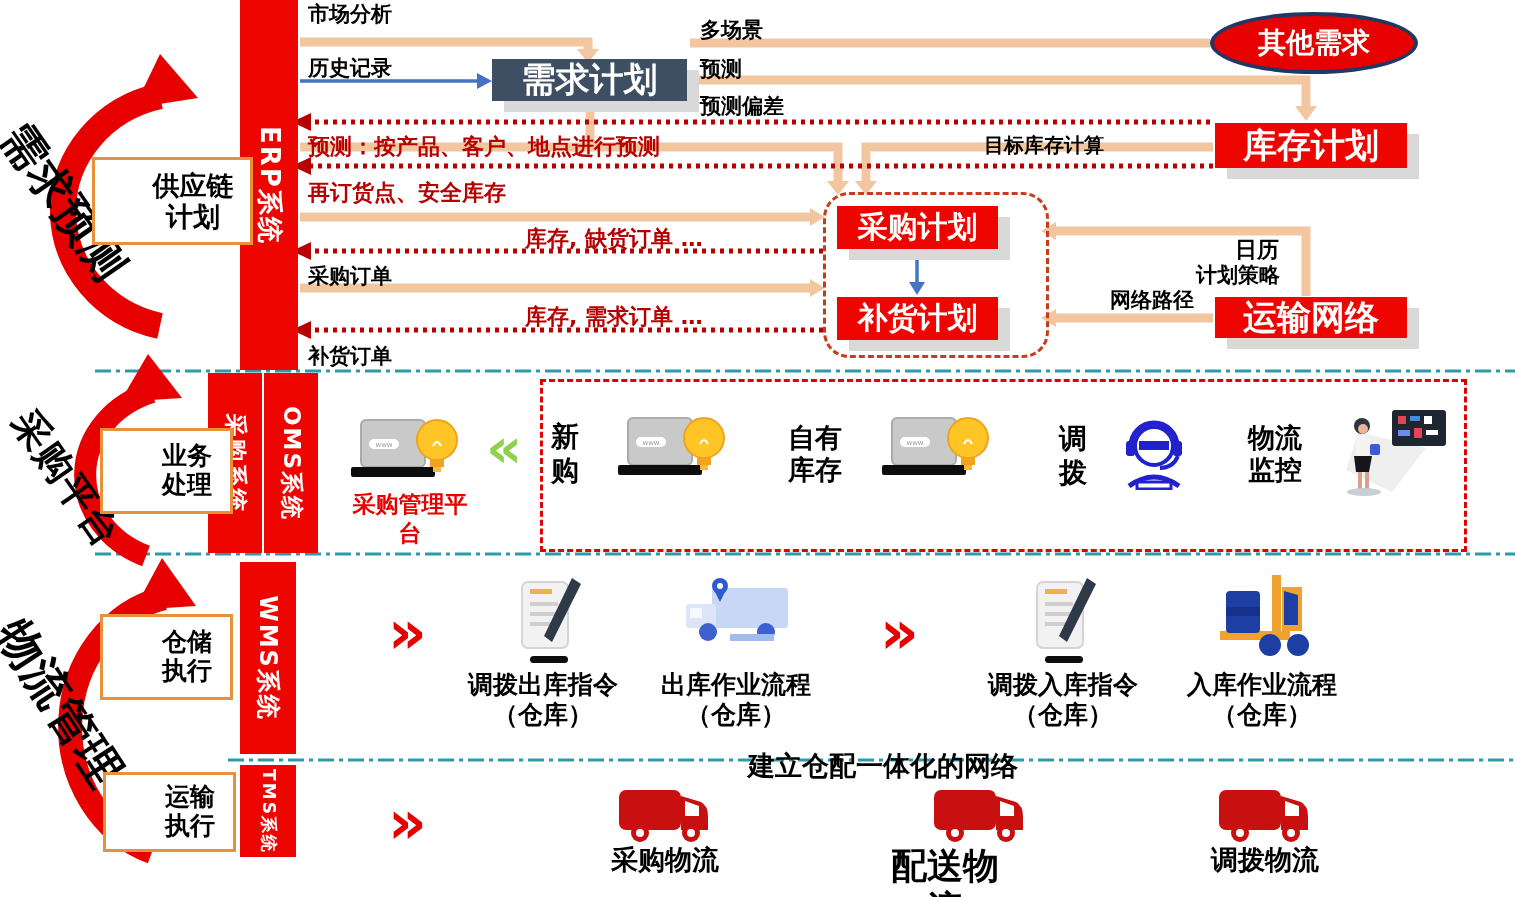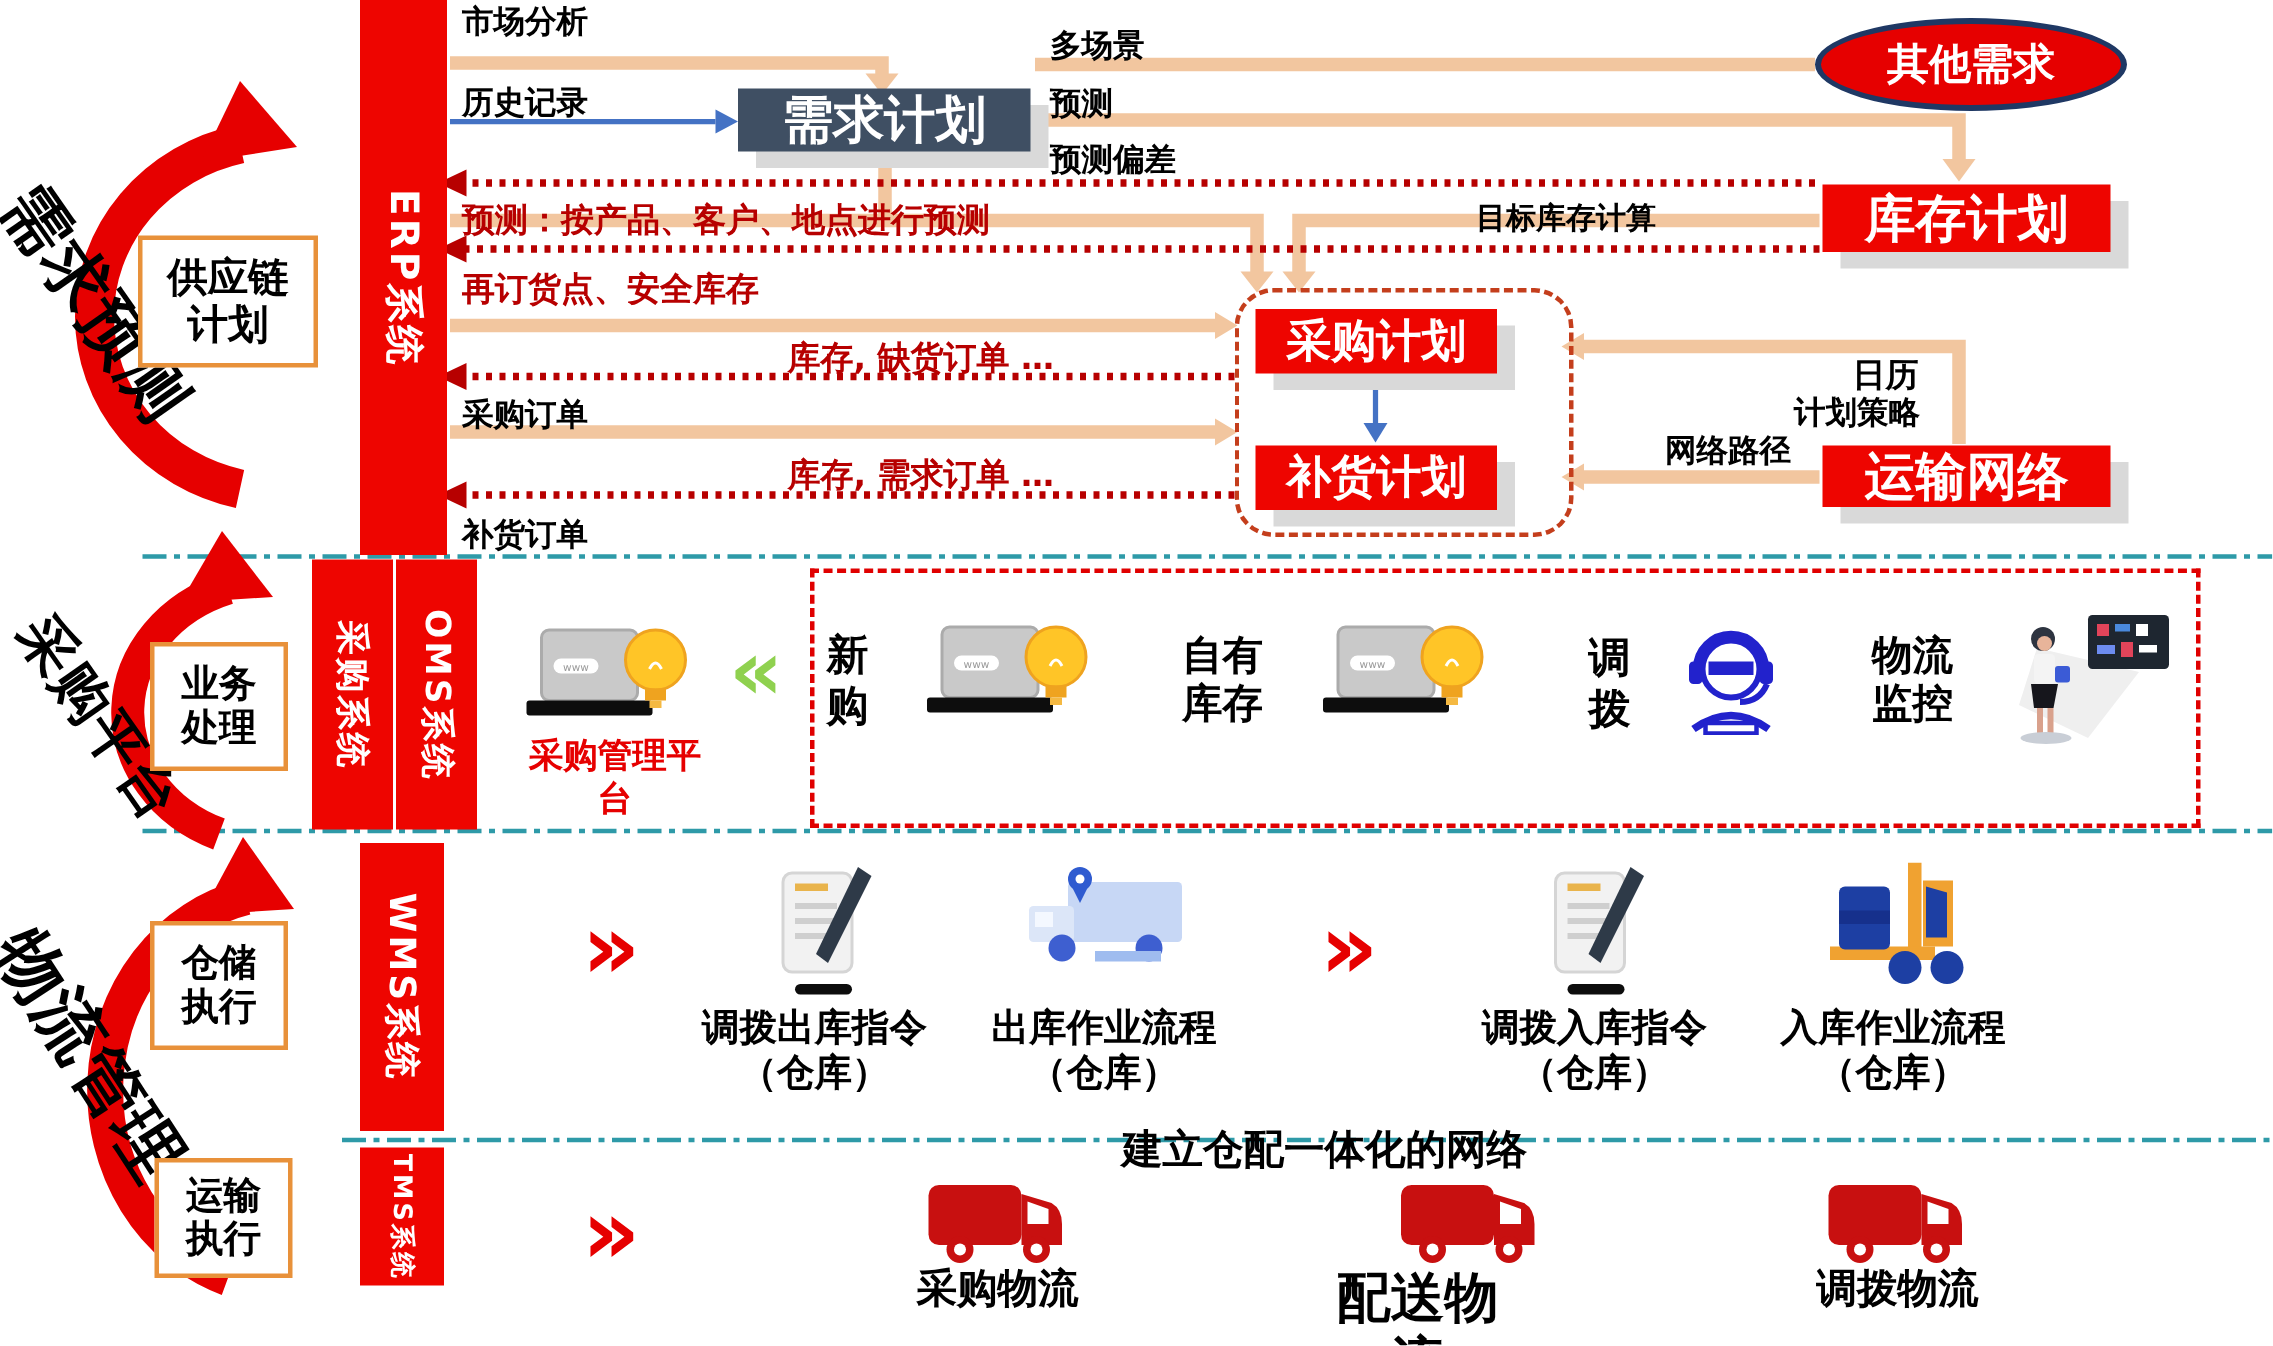--- a/index.html
+++ b/index.html
@@ -2,21 +2,21 @@
 <html><head>
 <meta charset="utf-8">
 <style>
   html,body{margin:0;padding:0;background:#fff;}
   #stage{position:relative;width:1515px;height:897px;background:#fff;overflow:hidden;
          font-family:"DejaVu Sans","Liberation Sans",sans-serif;}
   #flow-svg{position:absolute;left:0;top:0;z-index:1;pointer-events:none;}
   .bar{position:absolute;background:#EE0500;z-index:5;display:flex;align-items:center;justify-content:center;}
   .bar span{color:#fff;font-weight:bold;white-space:nowrap;transform:rotate(90deg);letter-spacing:2px;}
   .stagebox{position:absolute;background:#fff;border:3px solid #E8913A;z-index:6;
-            display:flex;align-items:center;justify-content:center;text-align:center;}
+            display:flex;align-items:center;justify-content:center;text-align:center;padding-left:41px;}
   .stagebox span{font-weight:900;color:#000;line-height:1.15;}
   .redbox{position:absolute;background:#EE0500;color:#fff;font-weight:900;z-index:6;
           display:flex;align-items:center;justify-content:center;white-space:nowrap;
           box-shadow:12px 11px 0 #D9D9D9;}
   .slatebox{background:#3F4F63;}
   .ellipse{position:absolute;background:#E60000;border:4px solid #1F3864;border-radius:50%;
            color:#fff;font-weight:900;display:flex;align-items:center;justify-content:center;z-index:6;box-shadow:none;}
   .lbl{position:absolute;font-weight:bold;color:#000;z-index:7;white-space:nowrap;}
   .rlbl{position:absolute;font-weight:900;color:#B70000;z-index:7;white-space:nowrap;}
   .wraplbl{position:absolute;font-weight:900;color:#000;z-index:7;text-align:center;line-height:1.2;white-space:normal;word-break:break-all;}

